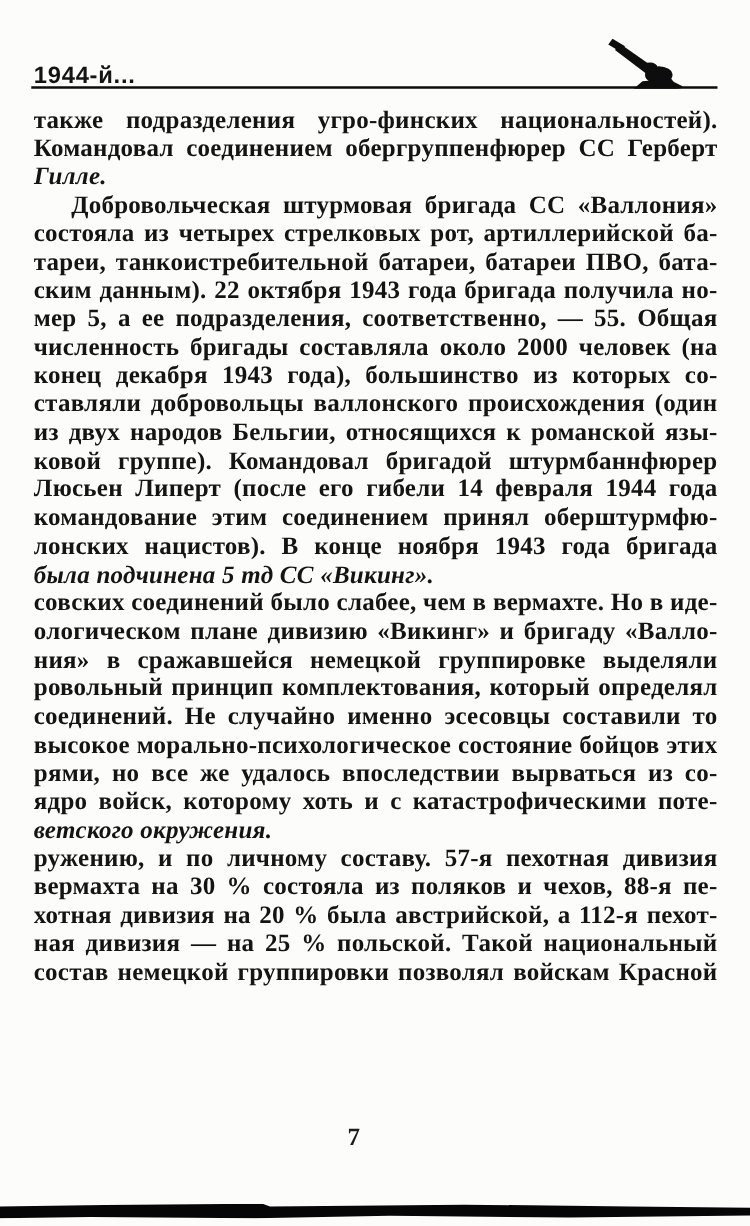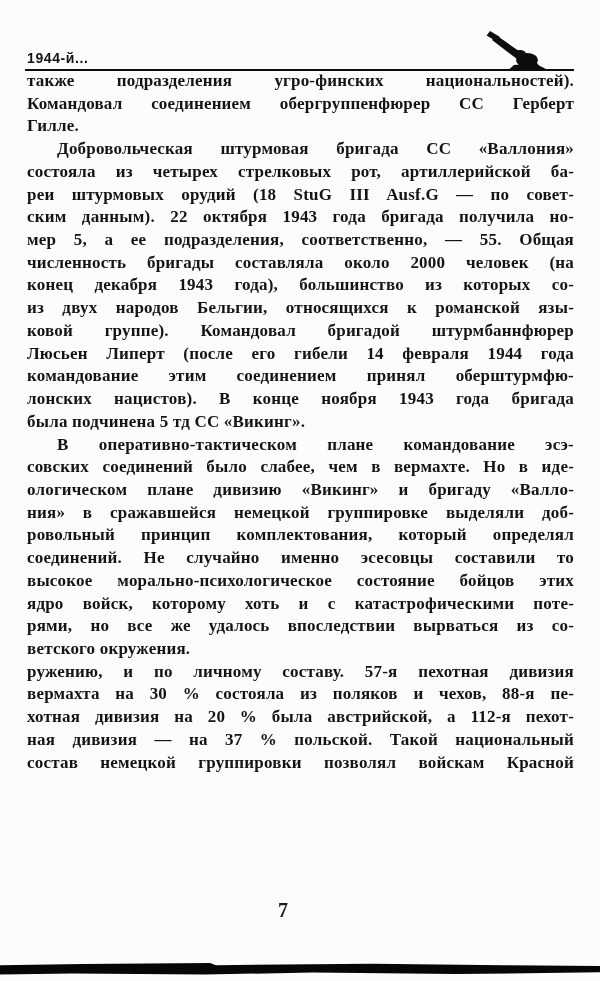--- a/index.html
+++ b/index.html
@@ -10,47 +10,47 @@
   body{
     width:600px;height:981px;
     background:var(--paper);
     position:relative;
     overflow:hidden;
     font-family:"Liberation Serif", serif;
   }
   .running-head{
     position:absolute;left:27px;top:50px;
     font-family:"Liberation Sans", sans-serif;
-    font-weight:700;font-size:14px;letter-spacing:.6px;
+    font-weight:700;font-size:19px;letter-spacing:.6px;
     color:var(--ink);
   }
   .header-rule{
     position:absolute;left:25px;top:69px;
     width:549px;height:2.4px;
     background:#0d0d0d;
   }
   .gun-icon{
     position:absolute;left:486px;top:22px;
     width:66px;height:50px;
   }
   .page-text{
-    position:absolute;left:27px;top:70px;width:547px;
-    font-weight:700;font-size:17px;line-height:22.72px;
+    position:absolute;left:27px;top:85px;width:547px;
+    font-weight:700;font-size:20px;line-height:22.72px;
     letter-spacing:.2px;
     color:var(--ink);
   }
   .para{margin:0;padding:0;}
   .line{
     text-align:justify;
     text-align-last:justify;
     height:22.72px;
     overflow:hidden;
   }
   .line.indent{text-indent:30px;}
-  .line.lastleft{text-align-last:left;}
+  .line.lastleft{text-align-last:left;font-style:italic;}
   .footer-folio{
     position:absolute;top:899px;left:0;width:566px;
     text-align:center;
     font-weight:700;font-size:20px;color:#1b1b1b;
   }
   .scan-edge-bar{
     position:absolute;left:0;top:963px;width:600px;height:12px;
     background:#060606;
     clip-path:polygon(0 18%,14% 8%,35% 0,36% 18%,62% 6%,84% 18%,100% 26%,100% 78%,76% 92%,52% 80%,34% 96%,12% 88%,0 96%);
   }
@@ -83,48 +83,48 @@
 
 <div class="page-text">
     <div class="para">
       <div class="line">также подразделения угро-финских национальностей).</div>
       <div class="line">Командовал соединением обергруппенфюрер СС Герберт</div>
       <div class="line lastleft">Гилле.</div>
     </div>
     <div class="para">
       <div class="line indent">Добровольческая штурмовая бригада СС «Валлония»</div>
       <div class="line">состояла из четырех стрелковых рот, артиллерийской ба-</div>
-      <div class="line">реи штурмовых орудий (18 StuG III Ausf.G — по совет-</div>
+      <div class="line">тареи, танкоистребительной батареи, батареи ПВО, бата-</div>
       <div class="line">ским данным). 22 октября 1943 года бригада получила но-</div>
       <div class="line">мер 5, а ее подразделения, соответственно, — 55. Общая</div>
       <div class="line">численность бригады составляла около 2000 человек (на</div>
       <div class="line">конец декабря 1943 года), большинство из которых со-</div>
+      <div class="line">ставляли добровольцы валлонского происхождения (один</div>
       <div class="line">из двух народов Бельгии, относящихся к романской язы-</div>
       <div class="line">ковой группе). Командовал бригадой штурмбаннфюрер</div>
       <div class="line">Люсьен Липерт (после его гибели 14 февраля 1944 года</div>
       <div class="line">командование этим соединением принял оберштурмфю-</div>
       <div class="line">лонских нацистов). В конце ноября 1943 года бригада</div>
       <div class="line lastleft">была подчинена 5 тд СС «Викинг».</div>
     </div>
     <div class="para">
-      <div class="line indent">В оперативно-тактическом плане командование эсэ-</div>
       <div class="line">совских соединений было слабее, чем в вермахте. Но в иде-</div>
       <div class="line">ологическом плане дивизию «Викинг» и бригаду «Валло-</div>
       <div class="line">ния» в сражавшейся немецкой группировке выделяли доб-</div>
       <div class="line">ровольный принцип комплектования, который определял</div>
       <div class="line">соединений. Не случайно именно эсесовцы составили то</div>
       <div class="line">высокое морально-психологическое состояние бойцов этих</div>
+      <div class="line">рями, но все же удалось впоследствии вырваться из со-</div>
       <div class="line">ядро войск, которому хоть и с катастрофическими поте-</div>
-      <div class="line">рями, но все же удалось впоследствии вырваться из со-</div>
       <div class="line lastleft">ветского окружения.</div>
     </div>
     <div class="para">
       <div class="line">ружению, и по личному составу. 57-я пехотная дивизия</div>
       <div class="line">вермахта на 30 % состояла из поляков и чехов, 88-я пе-</div>
       <div class="line">хотная дивизия на 20 % была австрийской, а 112-я пехот-</div>
-      <div class="line">ная дивизия — на 37 % польской. Такой национальный</div>
+      <div class="line">ная дивизия — на 25 % польской. Такой национальный</div>
       <div class="line">состав немецкой группировки позволял войскам Красной</div>
     </div>
   </div>
 
 <div class="footer-folio">7</div>
 
 <div class="scan-edge-bar"></div>
 
 </body></html>

